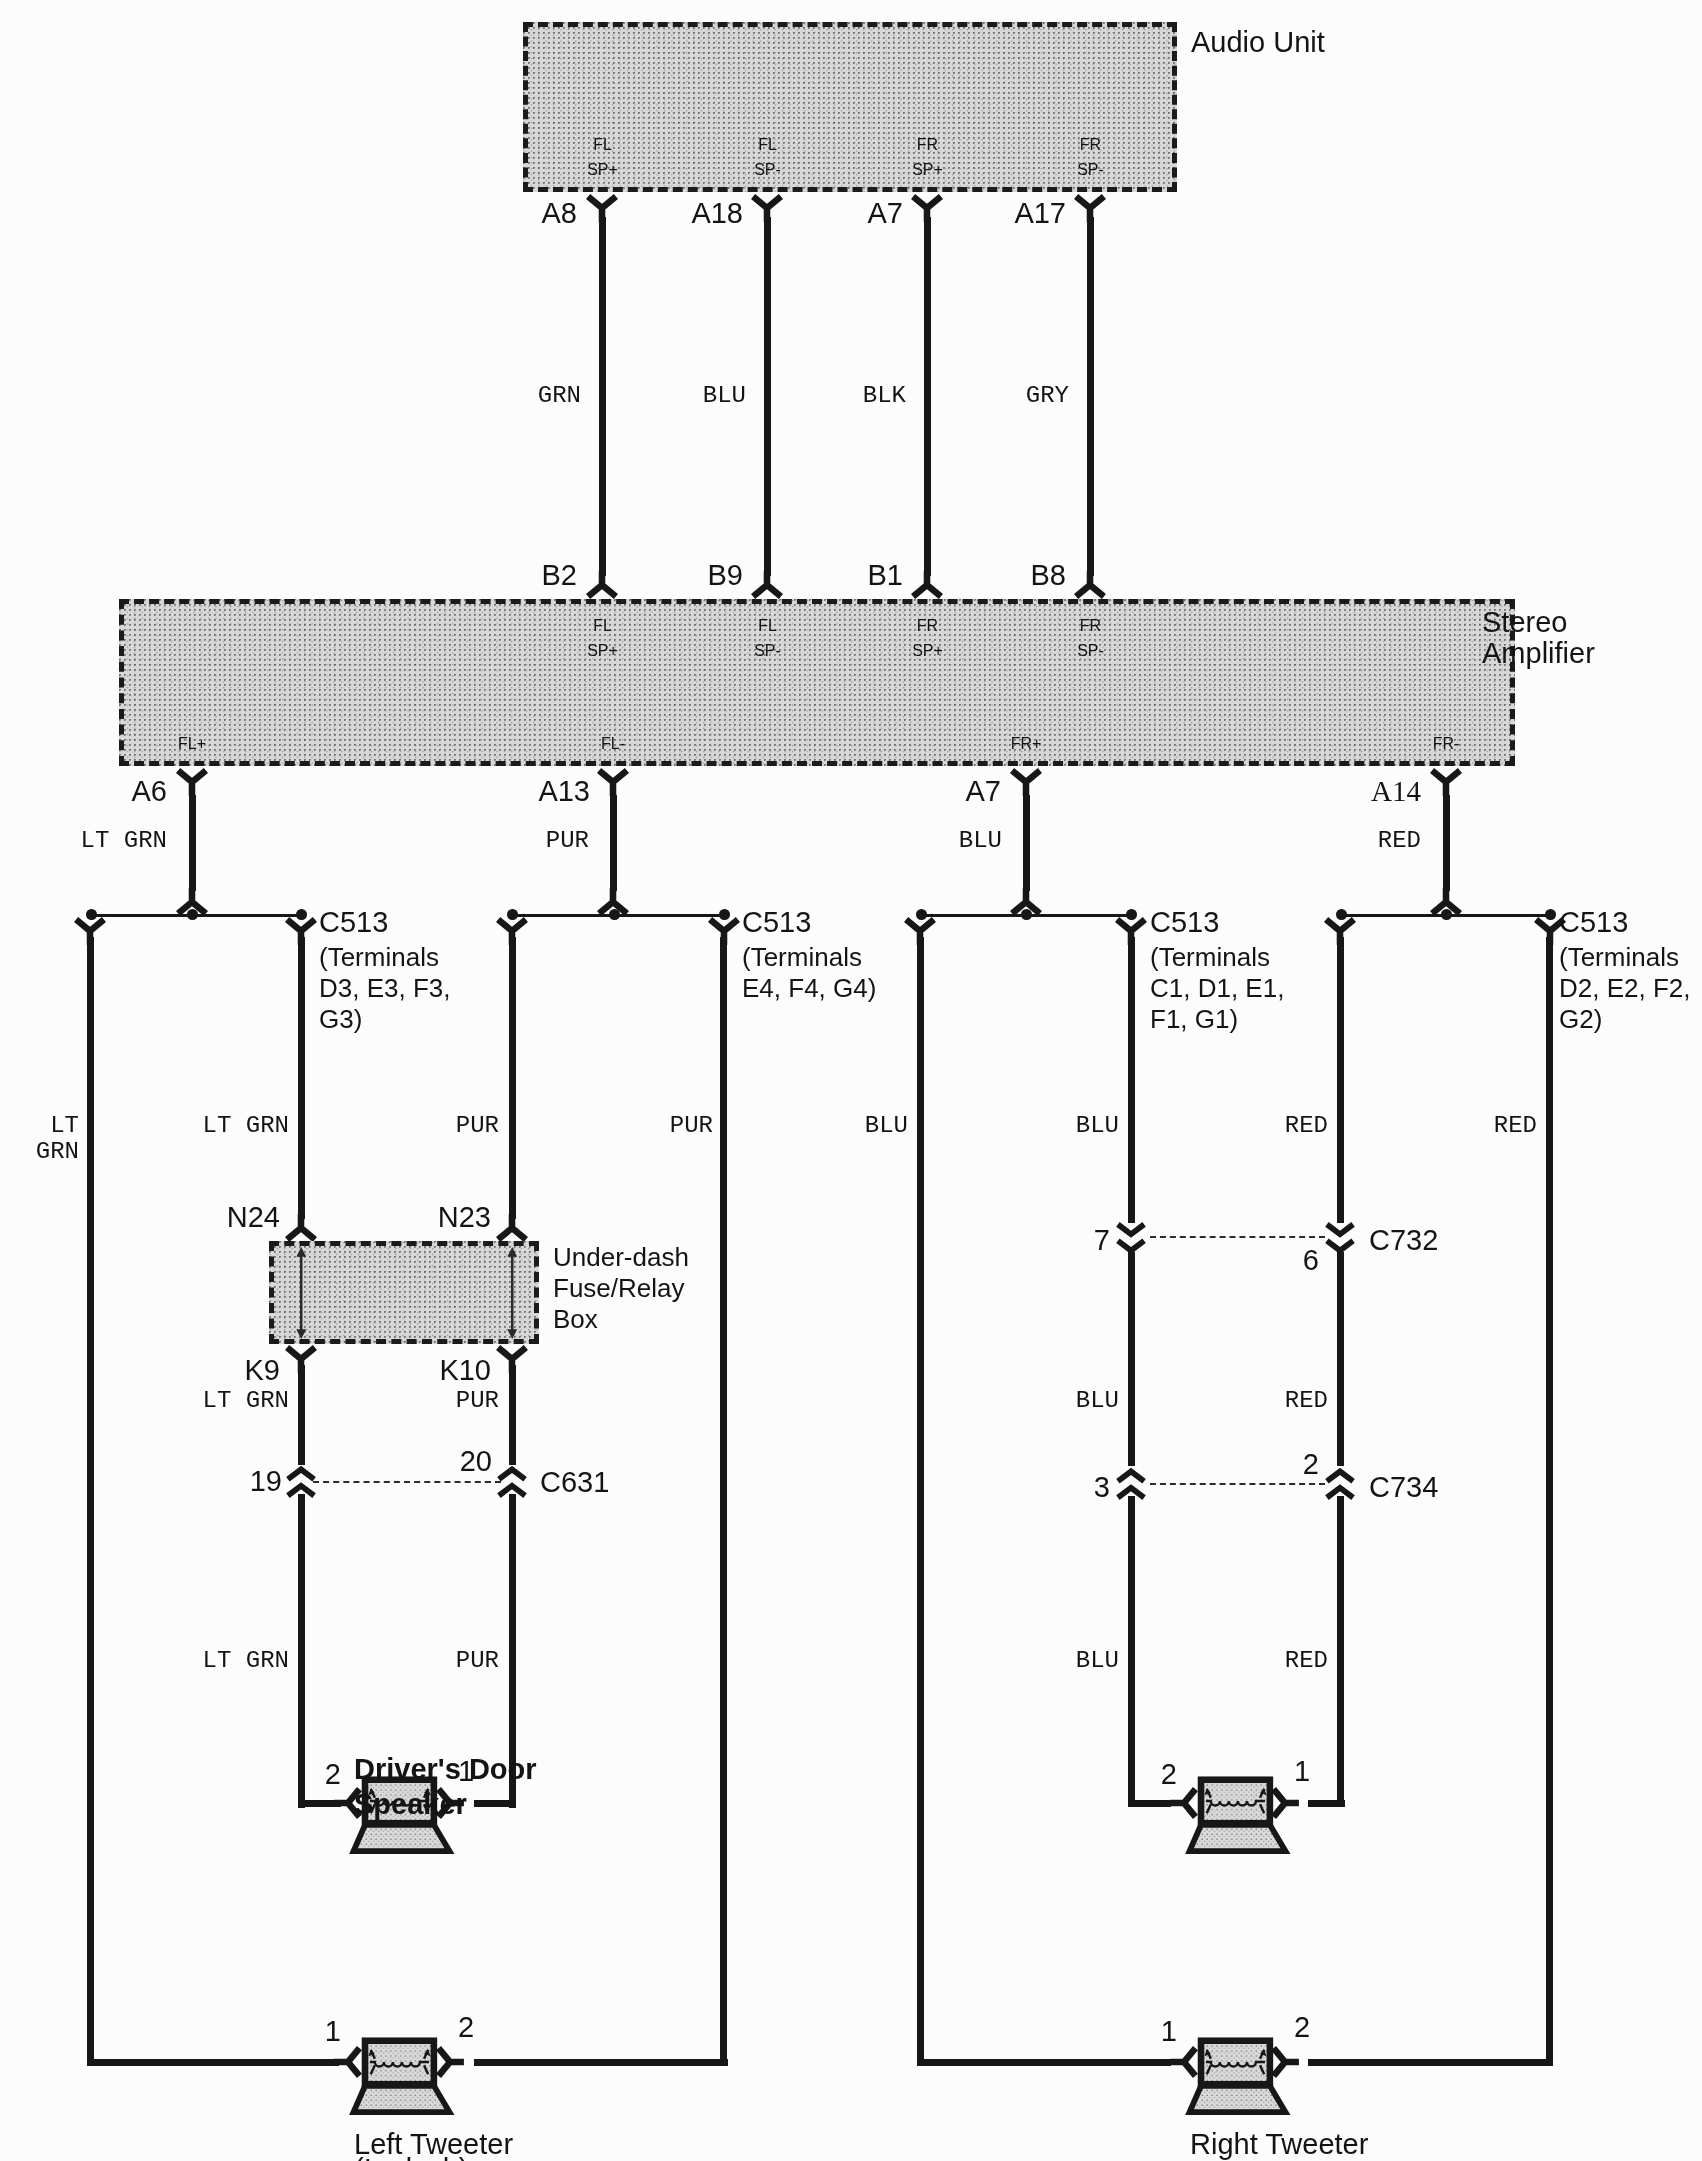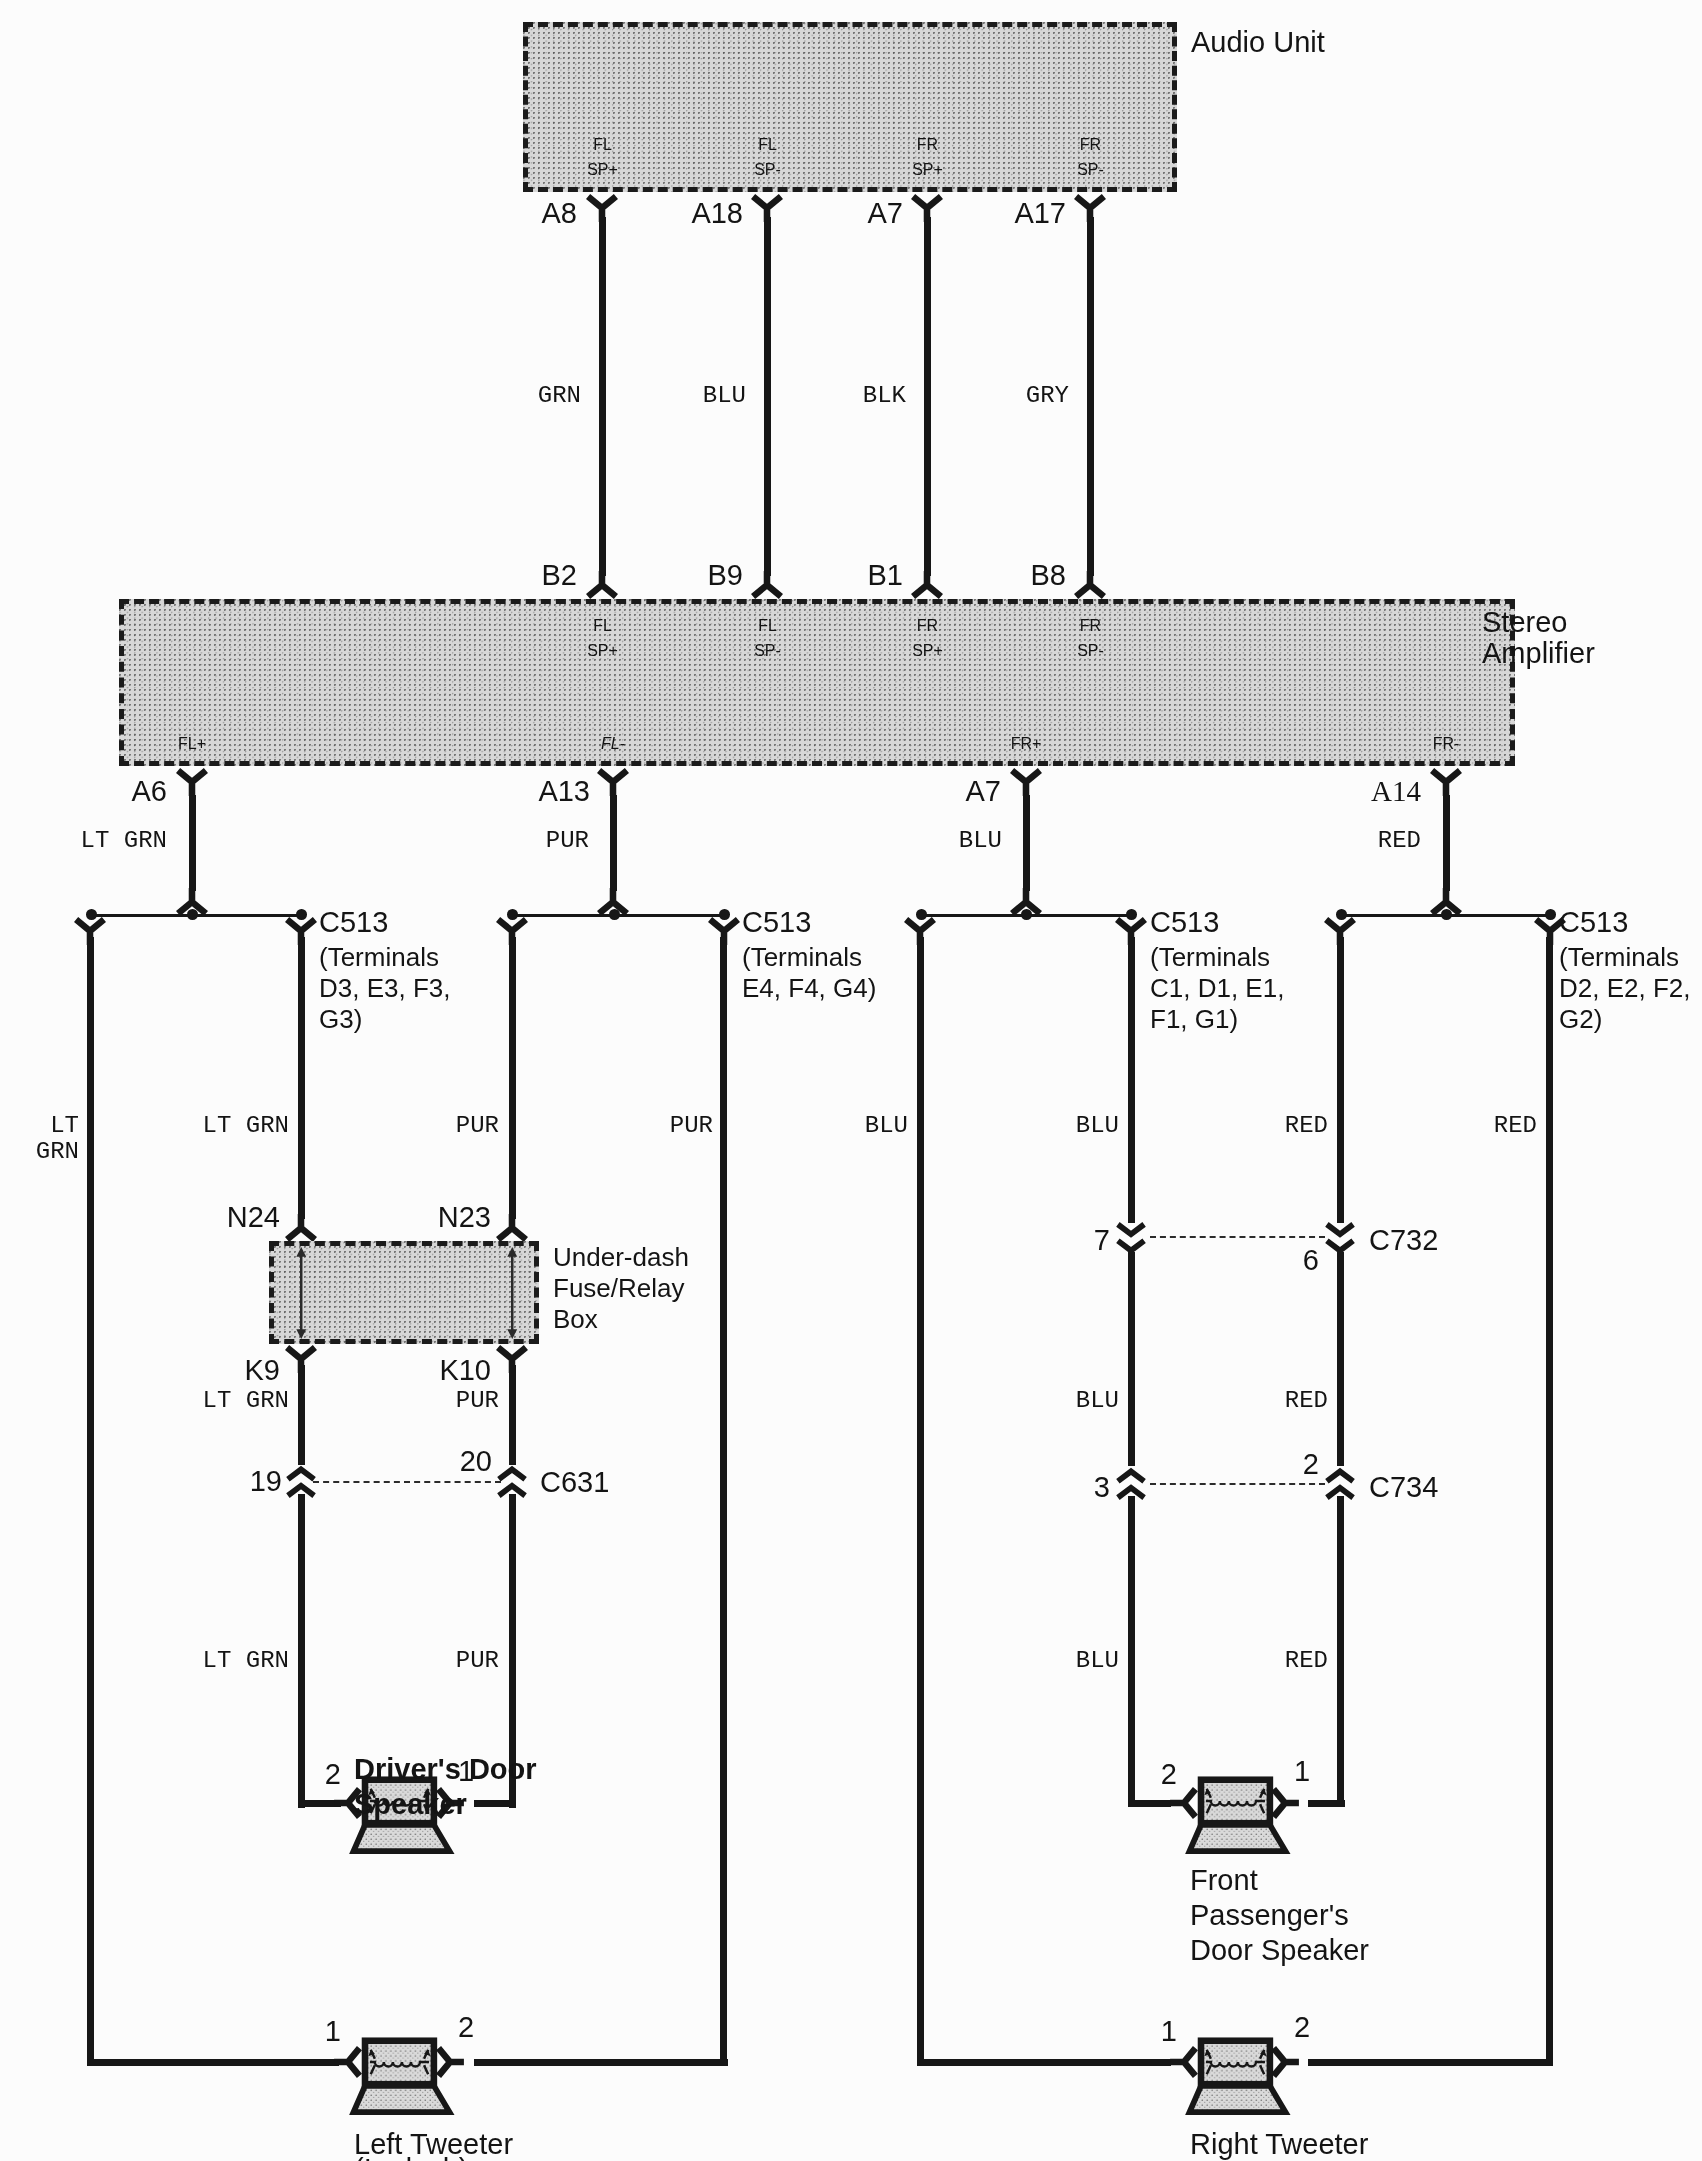--- a/index.html
+++ b/index.html
@@ -106,21 +106,21 @@
   <div class="lbl t27 c" style="left:553px;top:613px;width:99px;">FL
 SP+</div>
   <div class="lbl t27 c" style="left:718px;top:613px;width:99px;">FL
 SP-</div>
   <div class="lbl t27 c" style="left:878px;top:613px;width:99px;">FR
 SP+</div>
   <div class="lbl t27 c" style="left:1041px;top:613px;width:99px;">FR
 SP-</div>
 
   <div class="lbl t27 c" style="left:151px;top:731px;width:82px;">FL+</div>
-  <div class="lbl t27 c" style="left:572px;top:731px;width:82px;font-style:italic;">FL-</div>
+  <div class="lbl t27 c" style="left:572px;top:731px;width:82px;">FL-</div>
   <div class="lbl t27 c" style="left:985px;top:731px;width:82px;">FR+</div>
   <div class="lbl t27 c" style="left:1405px;top:731px;width:82px;">FR-</div>
 
   <svg class="sym" style="left:174px;top:768px;" width="36" height="28" viewBox="0 0 44 34">
       <path d="M5 3 L22 17 L39 3 M22 15 L22 34" fill="none" stroke="#171717" stroke-width="8"></path>
     </svg>
   <svg class="sym" style="left:595px;top:768px;" width="36" height="28" viewBox="0 0 44 34">
       <path d="M5 3 L22 17 L39 3 M22 15 L22 34" fill="none" stroke="#171717" stroke-width="8"></path>
     </svg>
   <svg class="sym" style="left:1008px;top:768px;" width="36" height="28" viewBox="0 0 44 34">
@@ -356,23 +356,20 @@
     <polygon points="18,62 102,62 121,94 4,94" fill="url(#stip)" stroke="#171717" stroke-width="7"></polygon>
     <rect x="18" y="7" width="84" height="53" fill="url(#stip)" stroke="#171717" stroke-width="8"></rect>
     <path d="M24 33 H30 a5.5 5.5 0 0 0 11 0 a5.5 5.5 0 0 0 11 0 a5.5 5.5 0 0 0 11 0 a5.5 5.5 0 0 0 11 0 a5.5 5.5 0 0 0 11 0 H96" fill="none" stroke="#171717" stroke-width="3"></path>
     <path d="M30 29 L25 18 M30 37 L25 48 M90 29 L95 18 M90 37 L95 48" fill="none" stroke="#171717" stroke-width="3"></path>
     <polygon points="25,18 22,26 30,23" fill="#171717"></polygon>
       <polygon points="95,18 98,26 90,23" fill="#171717"></polygon>
   </svg>
 
   <div class="lbl t35 lh42" style="left:354px;top:1752px;font-weight:bold;">Driver's Door
 Speaker</div>
-  <div class="lbl t35 lh42" style="left:1190px;top:1863px;">Front
-Passenger's
-Door Speaker</div>
 
   <div class="wh" style="left:87px;top:2059px;width:252px;"></div>
   <div class="wh" style="left:474px;top:2059px;width:254px;"></div>
   <div class="wh" style="left:917px;top:2059px;width:254px;"></div>
   <div class="wh" style="left:1308px;top:2059px;width:245px;"></div>
 
   <svg class="sym" style="left:334px;top:2044px;" width="28" height="36" viewBox="0 0 34 44">
       <path d="M31 5 L17 22 L31 39 M19 22 L0 22" fill="none" stroke="#171717" stroke-width="8"></path>
     </svg>
   <svg class="sym" style="left:436px;top:2044px;" width="28" height="36" viewBox="0 0 34 44">

